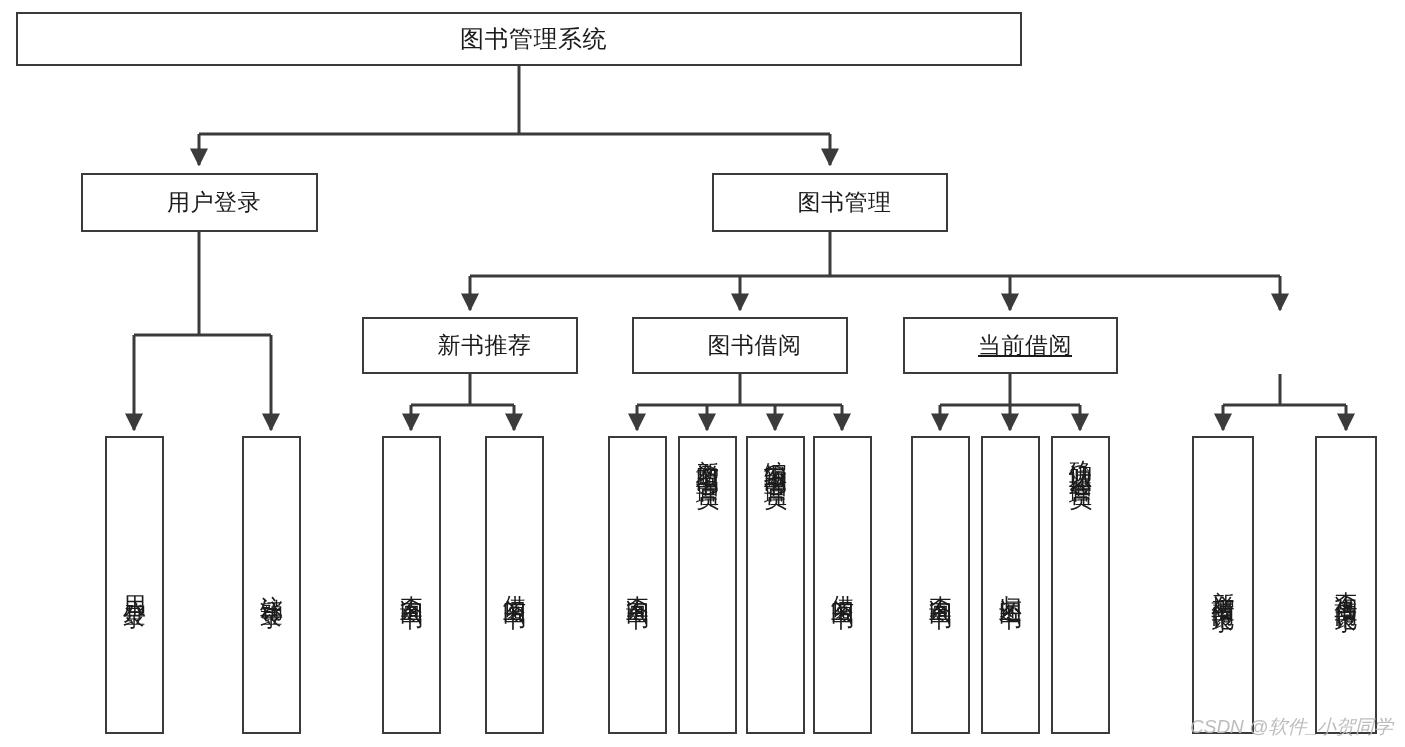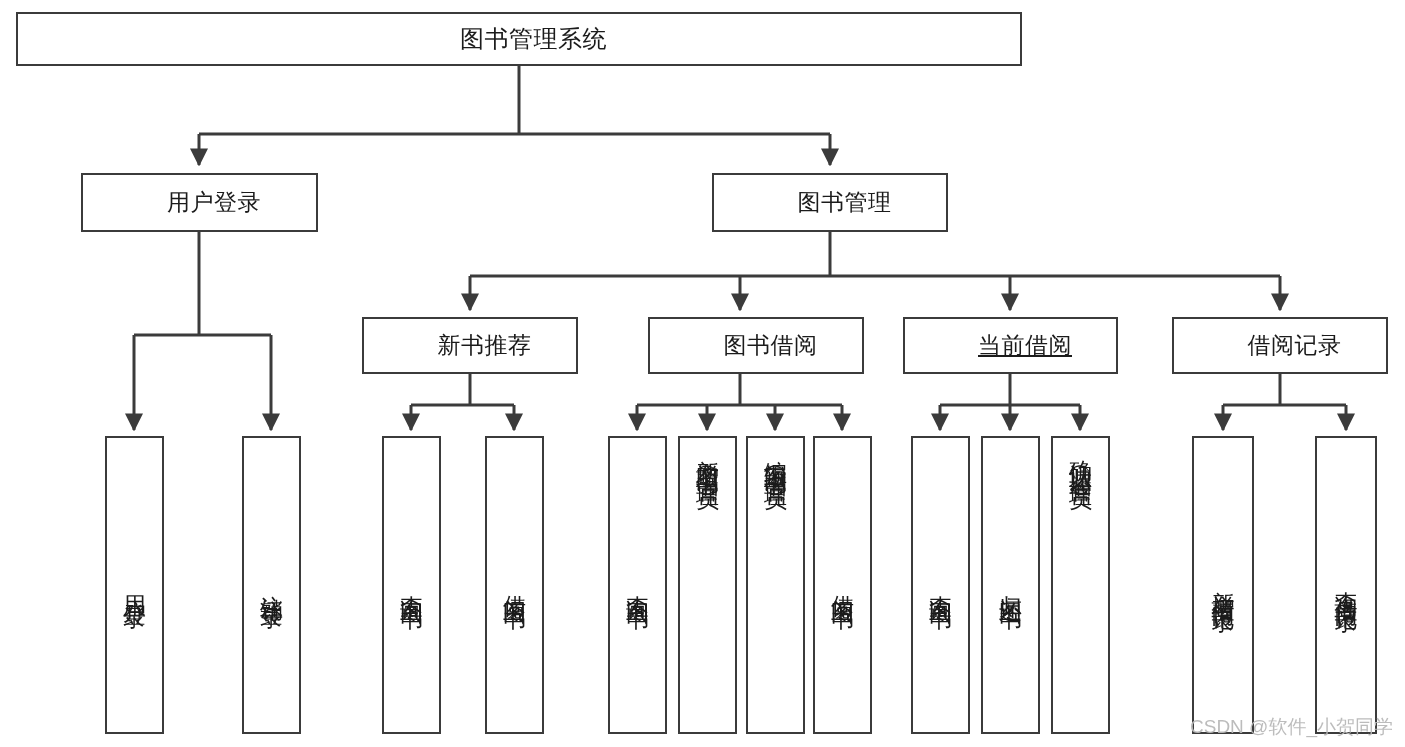--- a/index.html
+++ b/index.html
@@ -68,20 +68,21 @@
   .node.v.tall {
     align-items: flex-start;
   }
   .watermark {
     position: absolute;
     color: #b9b9b9;
     font-size: 19px;
     white-space: nowrap;
     z-index: 3;
     opacity: 0.95;
+    font-style: italic;
   }
 </style>
 </head>
 <body>
 
 <div id="canvas">
 
   <svg id="edges" viewBox="0 0 1405 747" xmlns="http://www.w3.org/2000/svg">
     <defs>
       <marker id="arrow" viewBox="0 0 10 10" refX="9.2" refY="5" markerWidth="6" markerHeight="6" orient="auto-start-reverse">
@@ -141,31 +142,28 @@
   </div>
 
   <div class="node h" style="left:362px; top:317px; width:216px; height:57px;">
     <span class="lbl">新书推荐</span>
   </div>
 
   <div class="node h" style="left:712px; top:173px; width:236px; height:59px;">
     <span class="lbl">图书管理</span>
   </div>
 
-  <div class="node h" style="left:648px; top:317px; width:216px; height:57px;">
+  <div class="node h" style="left:632px; top:317px; width:216px; height:57px;">
     <span class="lbl">图书借阅</span>
   </div>
 
   <div class="node h" style="left:903px; top:317px; width:215px; height:57px;text-decoration:underline;">
     <span class="lbl">当前借阅</span>
   </div>
 
-  <div class="node h" style="left:1172px; top:317px; width:216px; height:57px;">
-    <span class="lbl">借阅记录</span>
-  </div>
 
   <div class="node v" style="left:105px; top:436px; width:59px; height:298px;">
     <span class="lbl">用户登录</span>
   </div>
 
   <div class="node v" style="left:242px; top:436px; width:59px; height:298px;">
     <span class="lbl">注销登录</span>
   </div>
 
   <div class="node v" style="left:382px; top:436px; width:59px; height:298px;">

